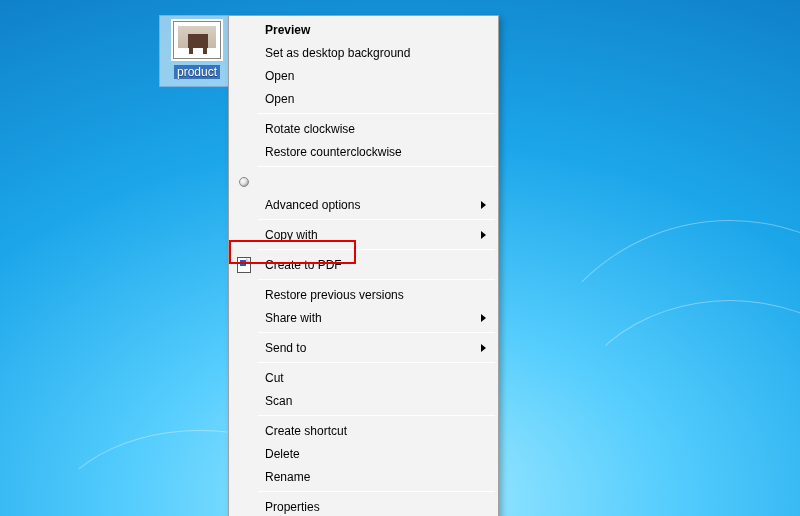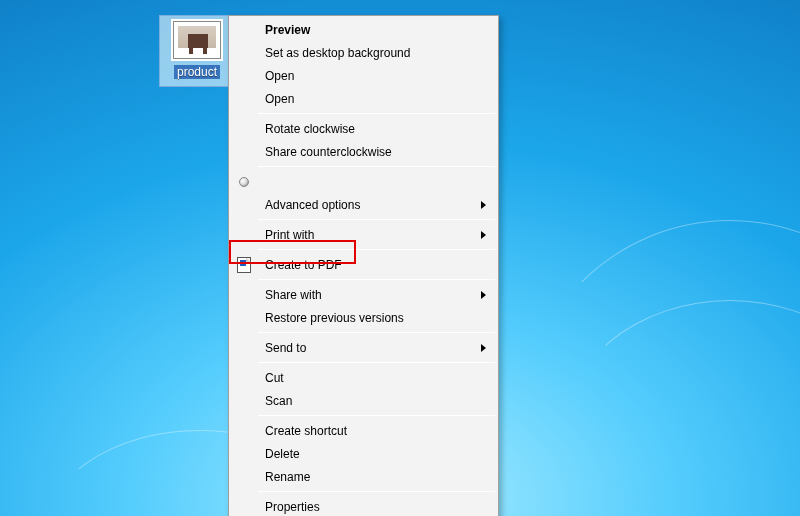--- a/index.html
+++ b/index.html
@@ -192,51 +192,51 @@
         <span>Open</span>
       </div>
       <div class="menu-item">
         <span>Open</span>
       </div>
       <div class="separator"></div>
       <div class="menu-item">
         <span>Rotate clockwise</span>
       </div>
       <div class="menu-item">
-        <span>Share counterclockwise</span>
+        <span>Restore counterclockwise</span>
       </div>
       <div class="separator"></div>
       <div class="menu-item">
         <span class="g-icon">
           <span class="eset-bullet"></span>
         </span>
       </div>
       <div class="menu-item">
         <span>Advanced options</span>
         <span class="arrow"></span>
       </div>
       <div class="separator"></div>
       <div class="menu-item">
-        <span>Print with</span>
+        <span>Copy with</span>
         <span class="arrow"></span>
       </div>
       <div class="separator"></div>
       <div class="menu-item">
         <span class="g-icon">
           <span class="pdf-icon"></span>
         </span>
         <span>Create to PDF</span>
       </div>
       <div class="separator"></div>
       <div class="menu-item">
+        <span>Restore previous versions</span>
+      </div>
+      <div class="menu-item">
         <span>Share with</span>
         <span class="arrow"></span>
-      </div>
-      <div class="menu-item">
-        <span>Restore previous versions</span>
       </div>
       <div class="separator"></div>
       <div class="menu-item">
         <span>Send to</span>
         <span class="arrow"></span>
       </div>
       <div class="separator"></div>
       <div class="menu-item">
         <span>Cut</span>
       </div>

